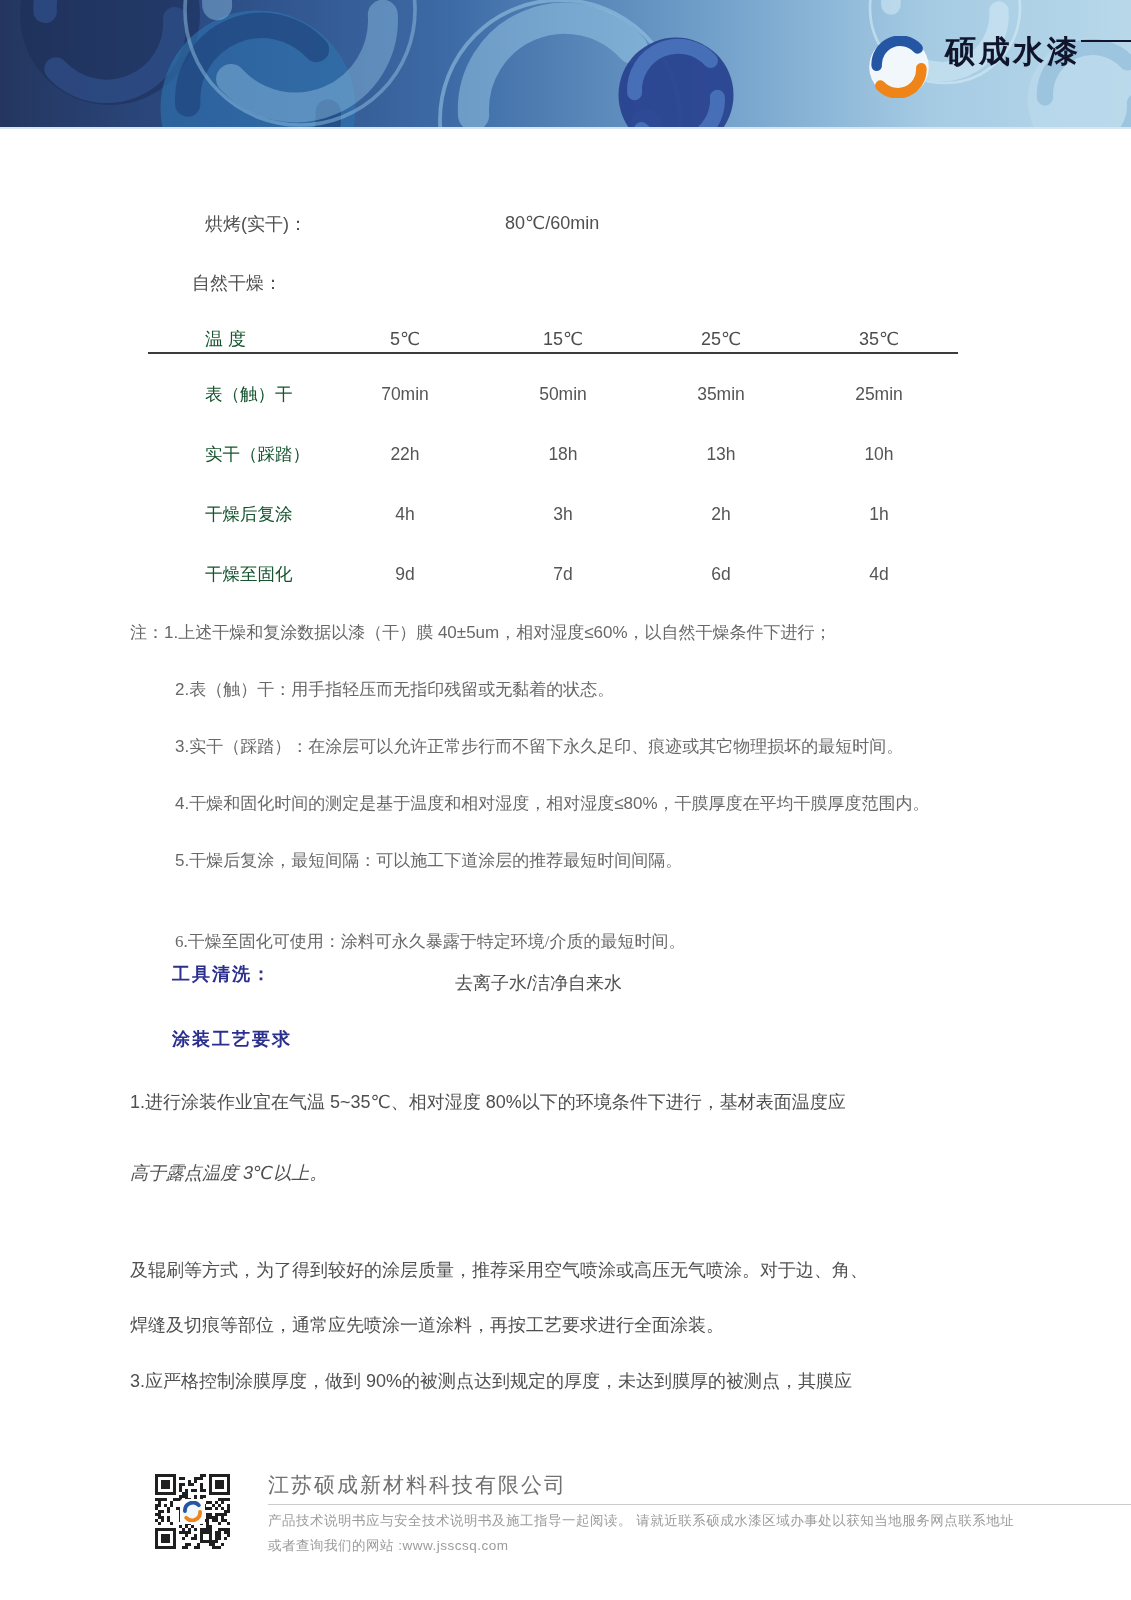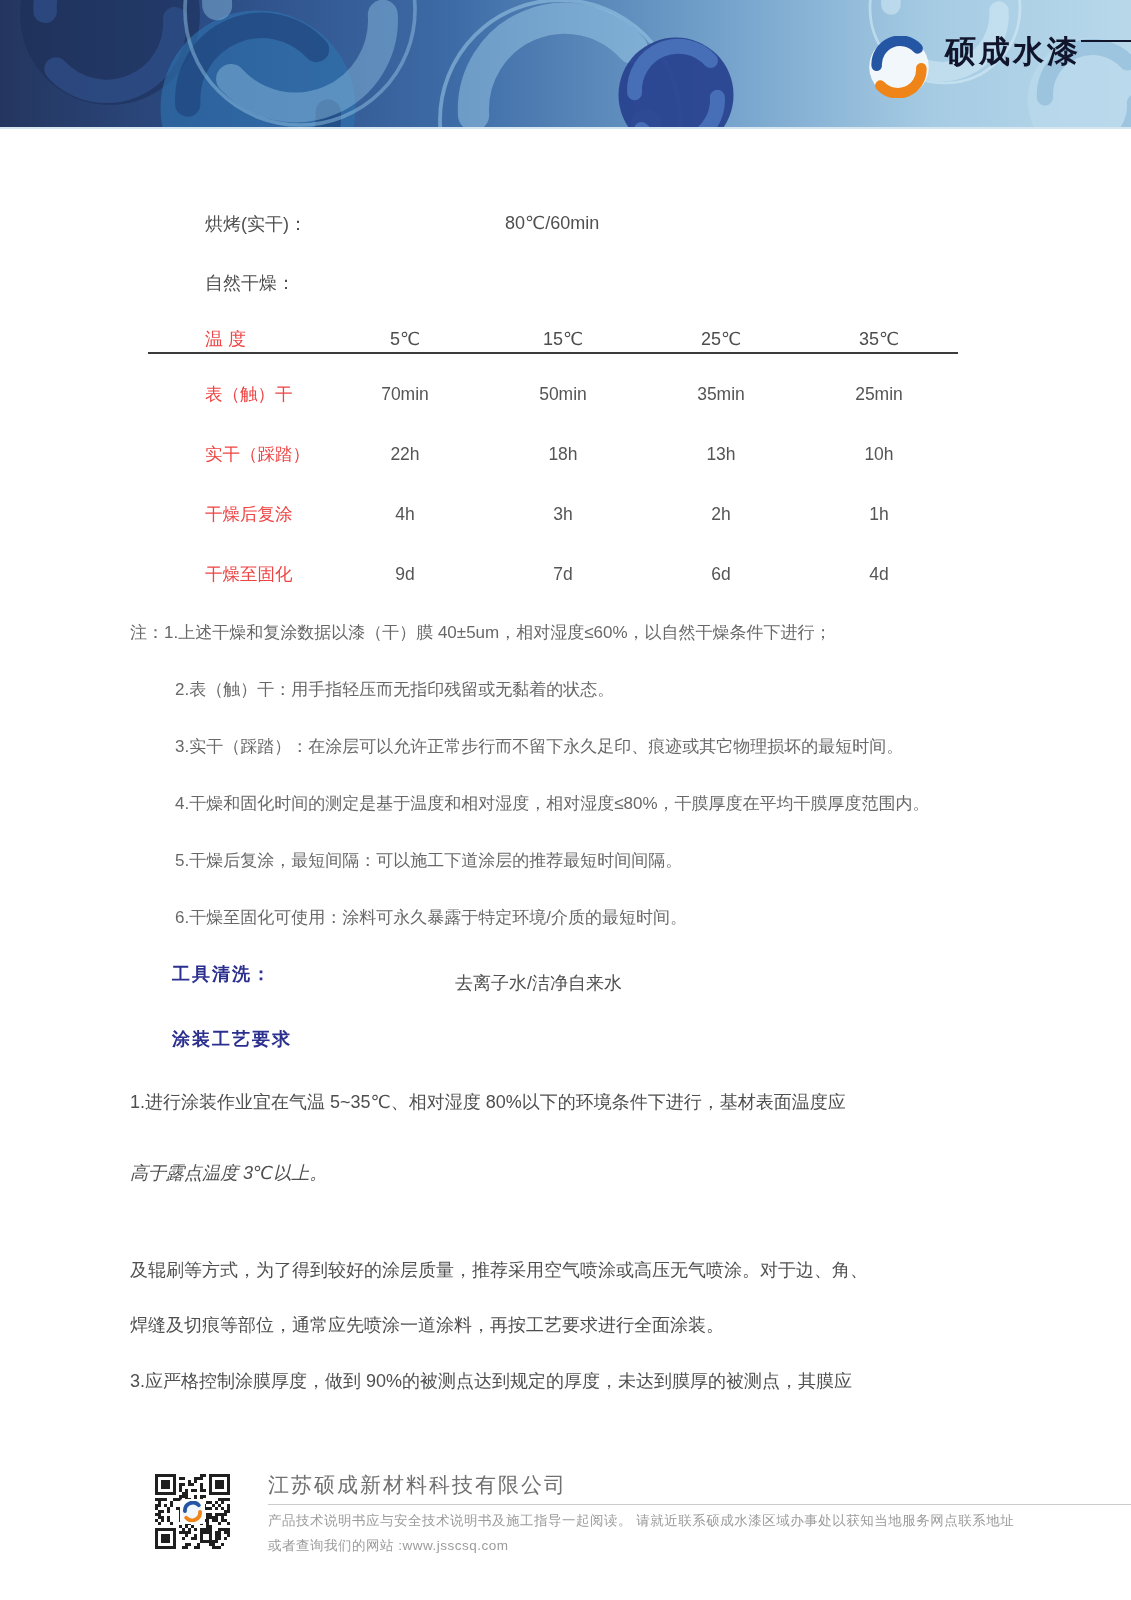--- a/index.html
+++ b/index.html
@@ -31,21 +31,21 @@
   .note-text{font-size:17px;color:#686868;}
   .blue-head{font-size:18px;font-weight:bold;color:#2b2f8e;letter-spacing:2px;}
   
   .dry-table{position:absolute;left:148px;top:326px;width:810px;}
   .t-grid{display:grid;grid-template-columns:178px 158px 158px 158px 158px;}
   .t-head{height:26px;border-bottom:2px solid #3c3c3c;}
   .t-head .cell{font-size:18px;color:#4d4d4d;}
   .t-rows{padding-top:10px;}
   .t-row{height:60px;align-items:center;}
   .cell{display:flex;align-items:center;justify-content:center;font-size:17.5px;color:#555555;}
-  .cell.lab{justify-content:flex-start;padding-left:57px;color:#ef4444;}
+  .cell.lab{justify-content:flex-start;padding-left:57px;color:#14532d;}
   
   .qr{position:absolute;left:155px;top:1474px;width:75px;height:75px;background:#ffffff;}
   .qr svg{display:block;}
   .qr-logo{
     position:absolute;left:25px;top:25px;width:25px;height:25px;background:#ffffff;
     display:flex;align-items:center;justify-content:center;border-radius:3px;
   }
   .company{font-size:21px;color:#707070;letter-spacing:2px;}
   .foot-rule{position:absolute;left:268px;top:1504px;width:863px;height:1px;background:#cccccc;}
   .foot-small{font-size:13.5px;color:#9b9b9b;letter-spacing:0.5px;}
@@ -91,21 +91,21 @@
       <div class="brand-text">
         <div class="brand-title">硕成水漆</div>
         <div class="brand-rule"></div>
         <div class="brand-sub">SHUOCHENG WATER PAINT</div>
       </div>
     </div>
   </div>
 
   <div class="abs body-text" style="left:205px;top:213px;">烘烤(实干)：</div>
   <div class="abs body-text" style="left:505px;top:212px;">80℃/60min</div>
-  <div class="abs body-text" style="left:205px;top:272px;">自然干燥：</div>
+  <div class="abs body-text" style="left:192px;top:272px;">自然干燥：</div>
 
   <div class="dry-table">
     <div class="t-grid t-head">
       <div class="cell lab">温  度</div>
       <div class="cell">5℃</div>
       <div class="cell">15℃</div>
       <div class="cell">25℃</div>
       <div class="cell">35℃</div>
     </div>
     <div class="t-rows">
@@ -138,21 +138,21 @@
         <div class="cell">4d</div>
       </div>
     </div>
   </div>
 
   <div class="abs note-text" style="left:130px;top:622px;">注：1.上述干燥和复涂数据以漆（干）膜 40±5um，相对湿度≤60%，以自然干燥条件下进行；</div>
   <div class="abs note-text" style="left:175px;top:679px;">2.表（触）干：用手指轻压而无指印残留或无黏着的状态。</div>
   <div class="abs note-text" style="left:175px;top:736px;">3.实干（踩踏）：在涂层可以允许正常步行而不留下永久足印、痕迹或其它物理损坏的最短时间。</div>
   <div class="abs note-text" style="left:175px;top:793px;">4.干燥和固化时间的测定是基于温度和相对湿度，相对湿度≤80%，干膜厚度在平均干膜厚度范围内。</div>
   <div class="abs note-text" style="left:175px;top:850px;">5.干燥后复涂，最短间隔：可以施工下道涂层的推荐最短时间间隔。</div>
-  <div class="abs note-text" style="left:175px;top:907px;">6.干燥至固化可使用：涂料可永久暴露于特定环境/介质的最短时间。</div>
+  <div class="abs note-text" style="left:175px;top:931px;font-family:Liberation Serif, serif;">6.干燥至固化可使用：涂料可永久暴露于特定环境/介质的最短时间。</div>
 
   <div class="abs blue-head" style="left:172px;top:963px;">工具清洗：</div>
   <div class="abs body-text" style="left:455px;top:972px;">去离子水/洁净自来水</div>
 
   <div class="abs blue-head" style="left:172px;top:1028px;">涂装工艺要求</div>
   <div class="abs body-text" style="left:130px;top:1091px;text-align:right;">1.进行涂装作业宜在气温 5~35℃、相对湿度 80%以下的环境条件下进行，基材表面温度应</div>
   <div class="abs body-text" style="left:130px;top:1162px;font-style:italic;">高于露点温度 3℃以上。</div>
   <div class="abs body-text" style="left:130px;top:1259px;">及辊刷等方式，为了得到较好的涂层质量，推荐采用空气喷涂或高压无气喷涂。对于边、角、</div>
   <div class="abs body-text" style="left:130px;top:1314px;">焊缝及切痕等部位，通常应先喷涂一道涂料，再按工艺要求进行全面涂装。</div>
   <div class="abs body-text" style="left:130px;top:1370px;">3.应严格控制涂膜厚度，做到 90%的被测点达到规定的厚度，未达到膜厚的被测点，其膜应</div>

